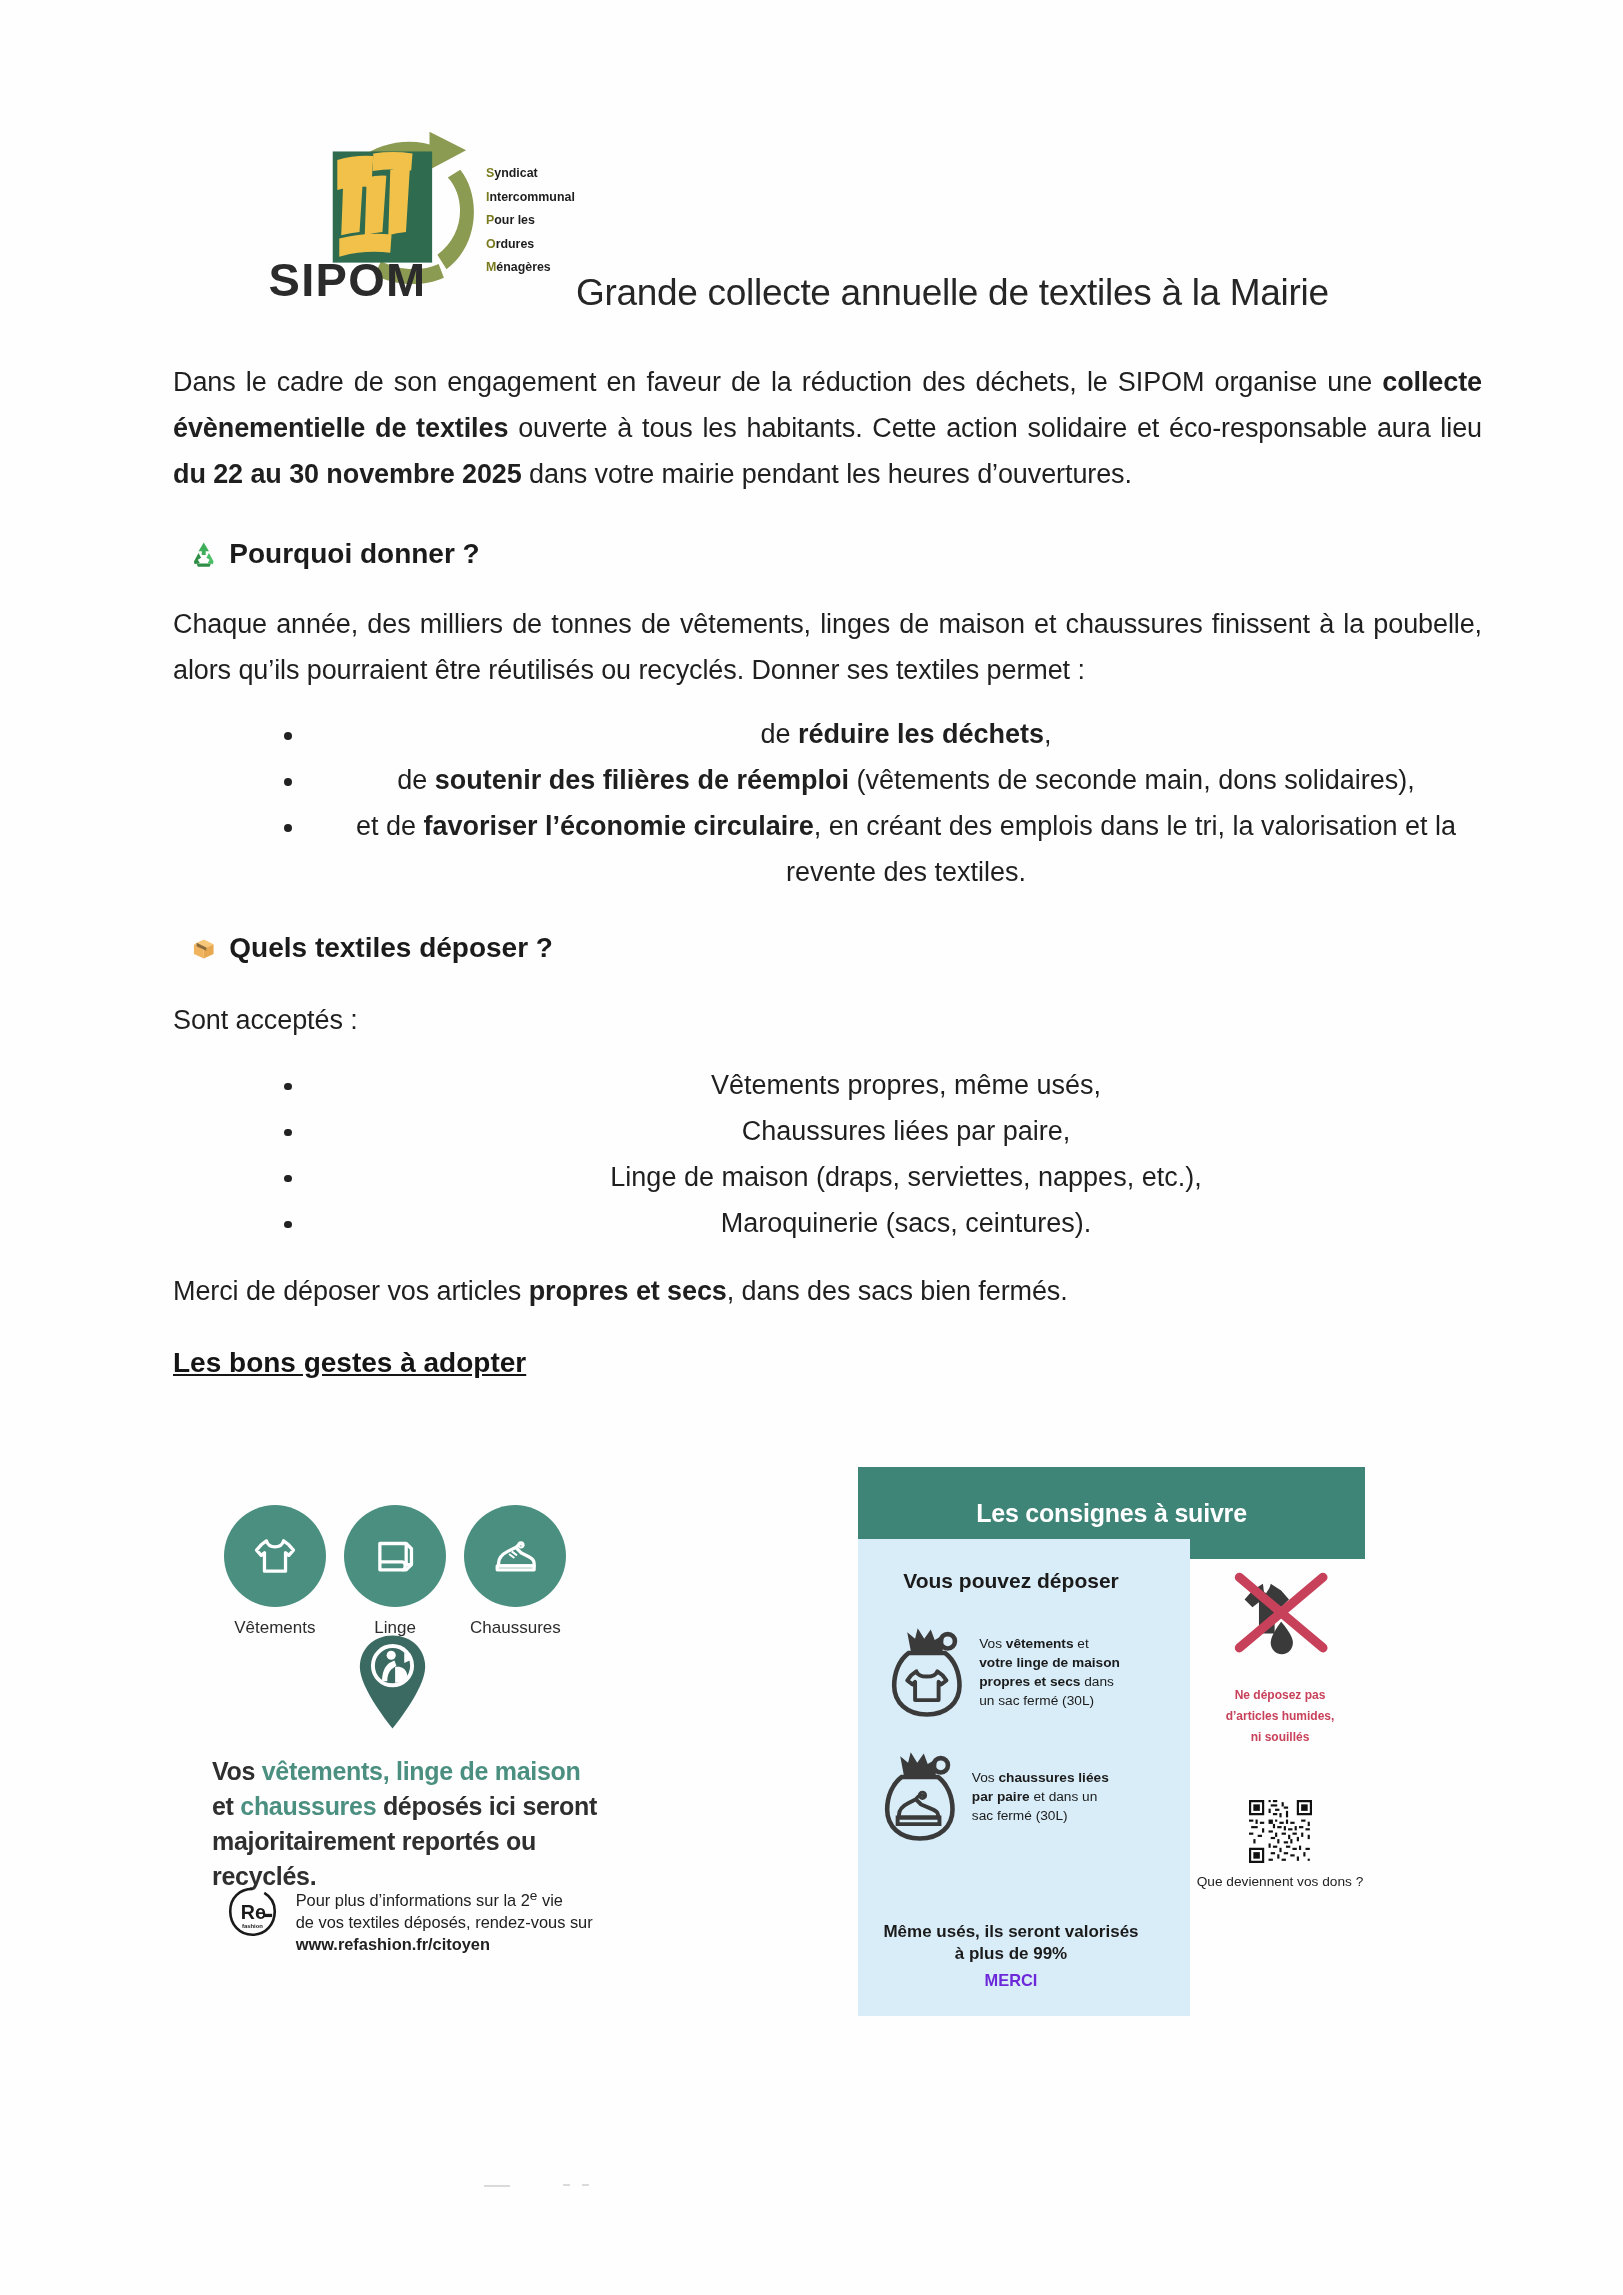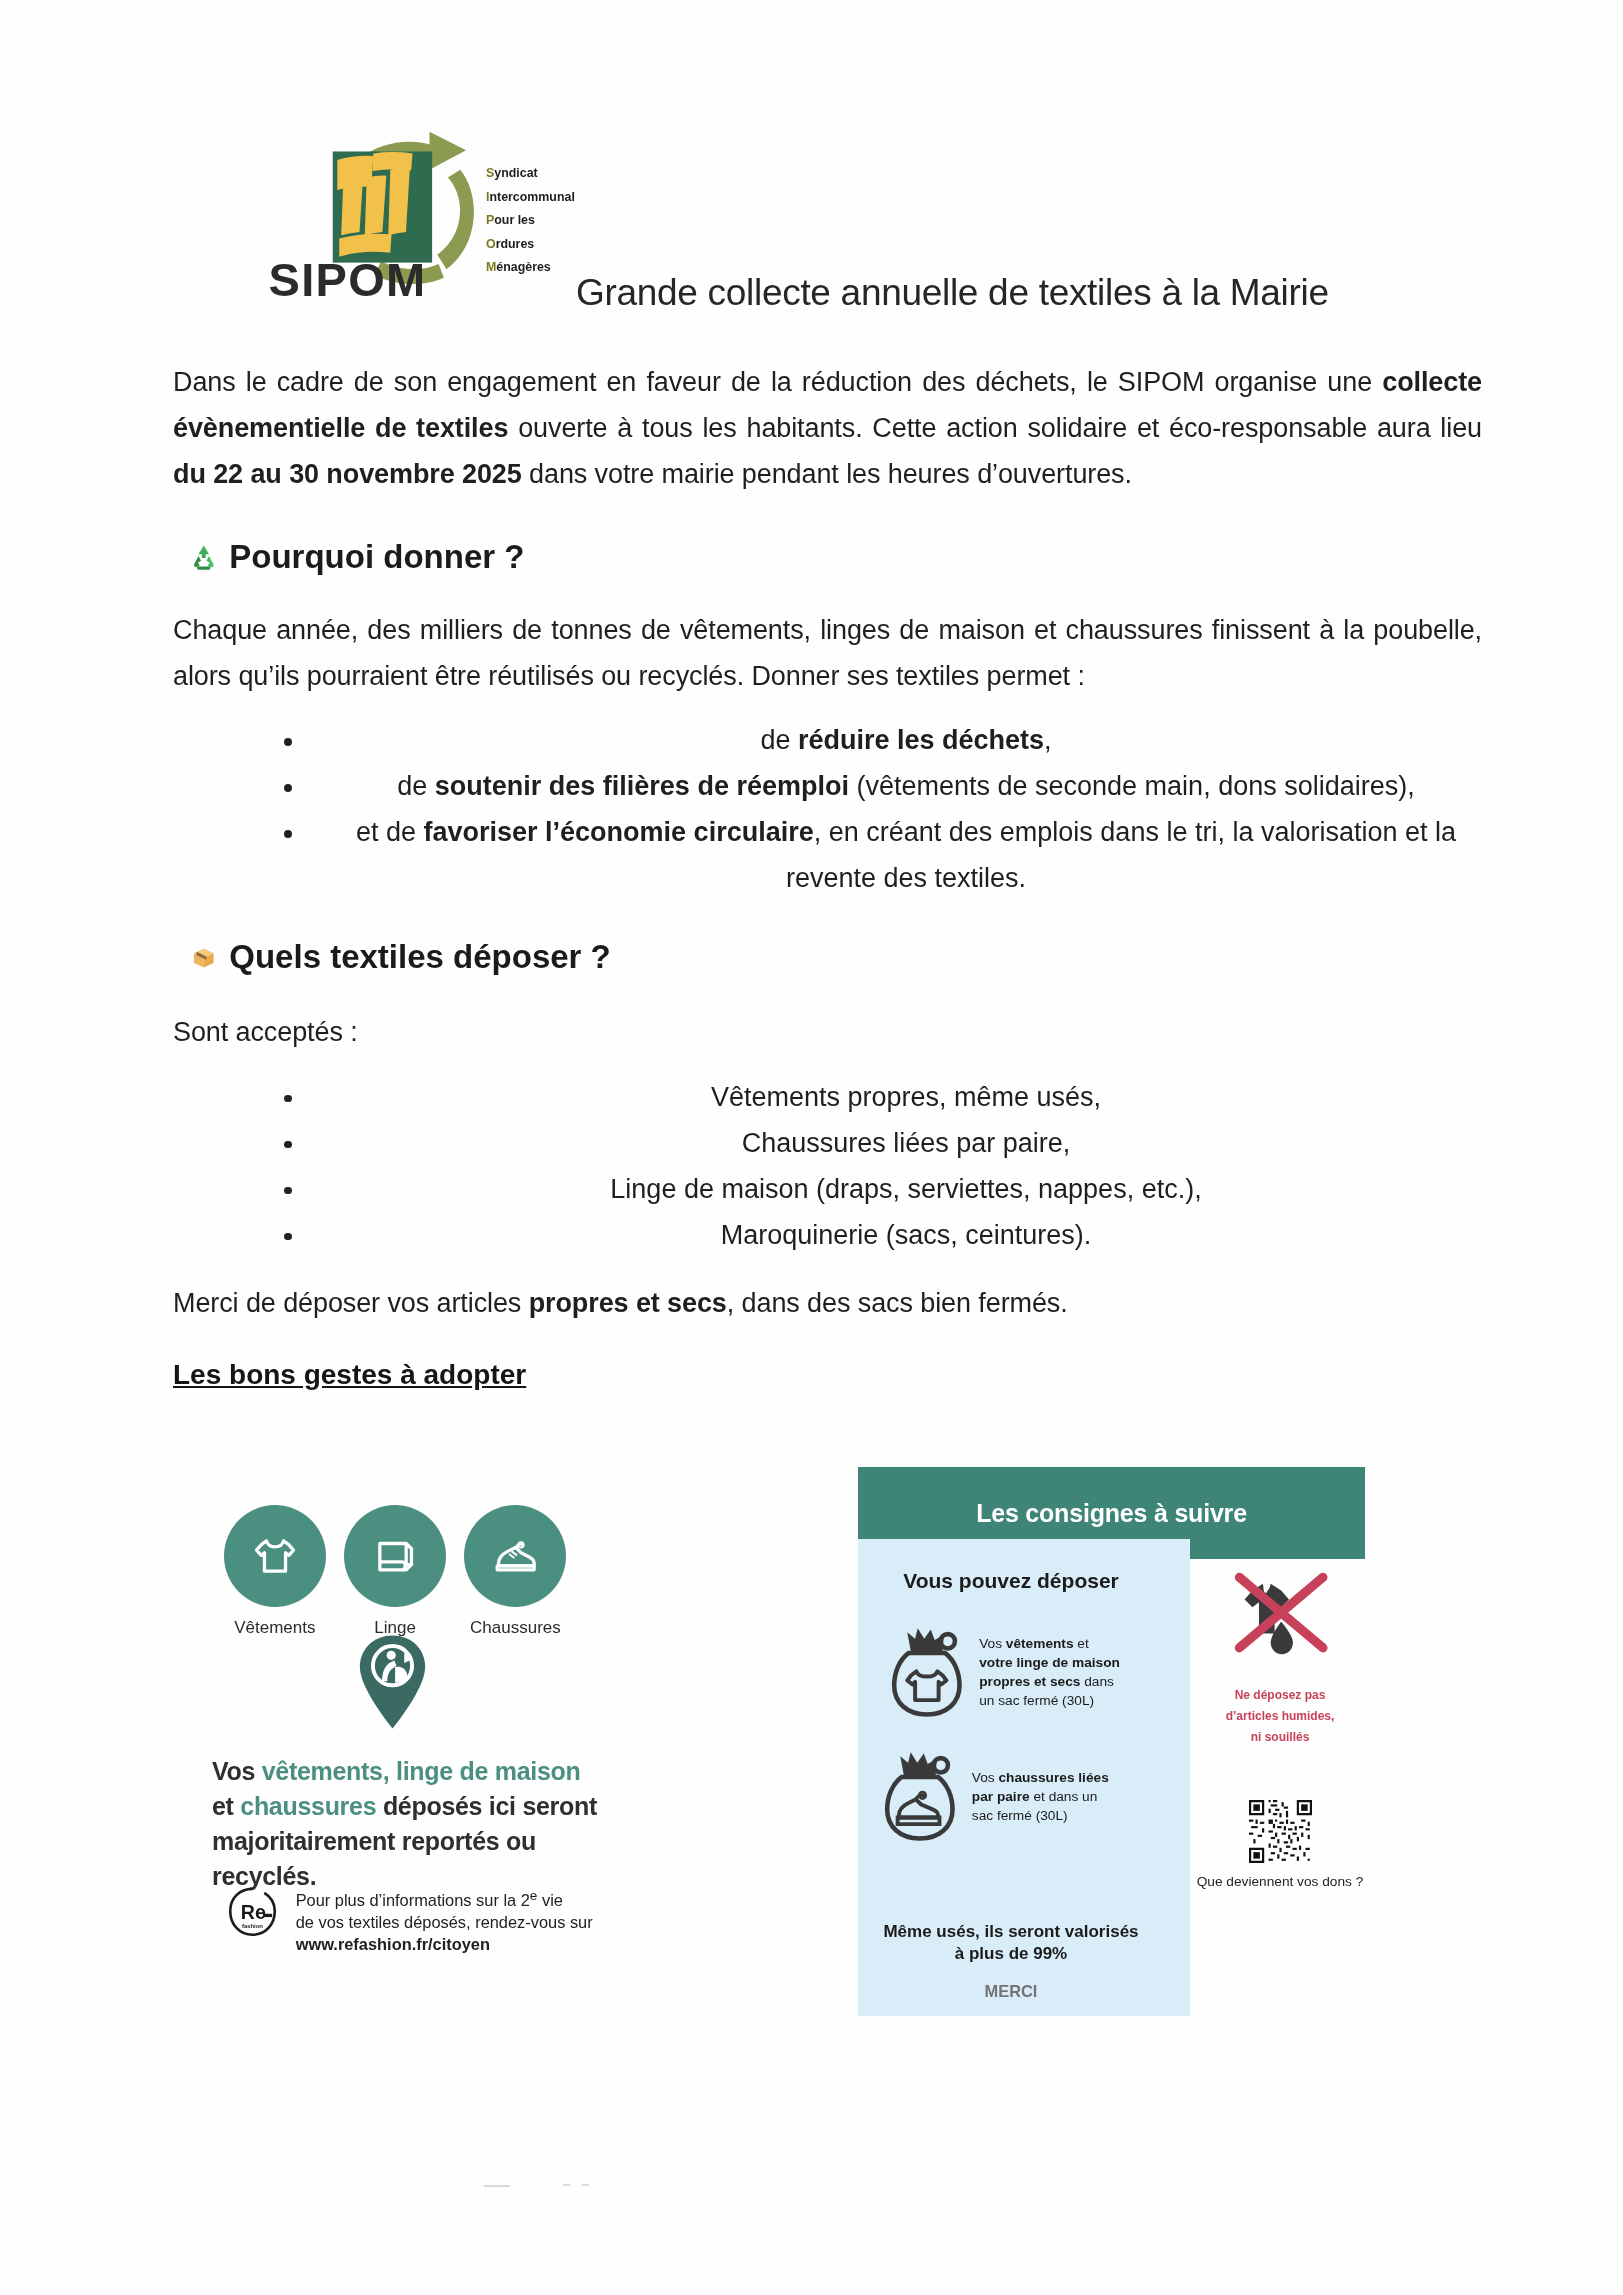--- a/index.html
+++ b/index.html
@@ -37,21 +37,21 @@
   .body-text { position:absolute; left:173px; top:359px; width:1309px; }
   p.para {
     margin:0 0 0 0; font-size:27px; line-height:46px;
     text-align:justify; color:#1f1f1f; letter-spacing:-0.1px;
   }
   p.para.nojust { text-align:left; }
   b { font-weight:700; }
 
   .section-head {
     display:flex; align-items:center; gap:11.8px;
-    font-size:33px; font-weight:700; color:#1b1b1b;
+    font-size:28px; font-weight:700; color:#1b1b1b;
   }
   .emoji { font-size:26px; line-height:1; }
   .emoji svg { display:block; }
 
   ul.bullets { margin:0; padding:0 0 0 111px; list-style:none;text-align:center; }
   ul.bullets li {
     position:relative; font-size:27px; line-height:46px;
     color:#1f1f1f; padding-left:46px;
   }
   ul.bullets li::before {
@@ -100,21 +100,21 @@
   .blue-title {
     position:absolute; left:0; top:30px; width:306px; text-align:center;
     font-size:21px; font-weight:700; color:#1b1b1b;
   }
   .blue-row { position:absolute; display:flex; align-items:center; gap:9.2px; }
   .blue-row .txt { font-size:13.7px; line-height:19px; color:#1b1b1b; width:144px; }
   .blue-foot {
     position:absolute; left:0; top:382px; width:306px; text-align:center;
     font-size:17px; font-weight:700; line-height:21.6px; color:#1b1b1b;
   }
-  .blue-merci { color:#737373; font-size:16.4px; font-weight:700; margin-top:17px; }
+  .blue-merci { color:#6d28d9; font-size:16.4px; font-weight:700; margin-top:6px; }
 
   .right-col { position:absolute; left:367px; top:72px; width:170px; text-align:center; }
   .no-text {
     margin-top:14.4px; font-size:12px; font-weight:700; line-height:21px; color:#c8415a;text-align:center;
   }
   .qr-block { position:absolute; left:367px; top:308px; width:170px; text-align:center; }
   .qr { width:63px; height:63px; margin:0 auto; image-rendering:pixelated; }
   .qr-cap { margin-top:9.2px; font-size:13.7px; color:#222; }
 
   

